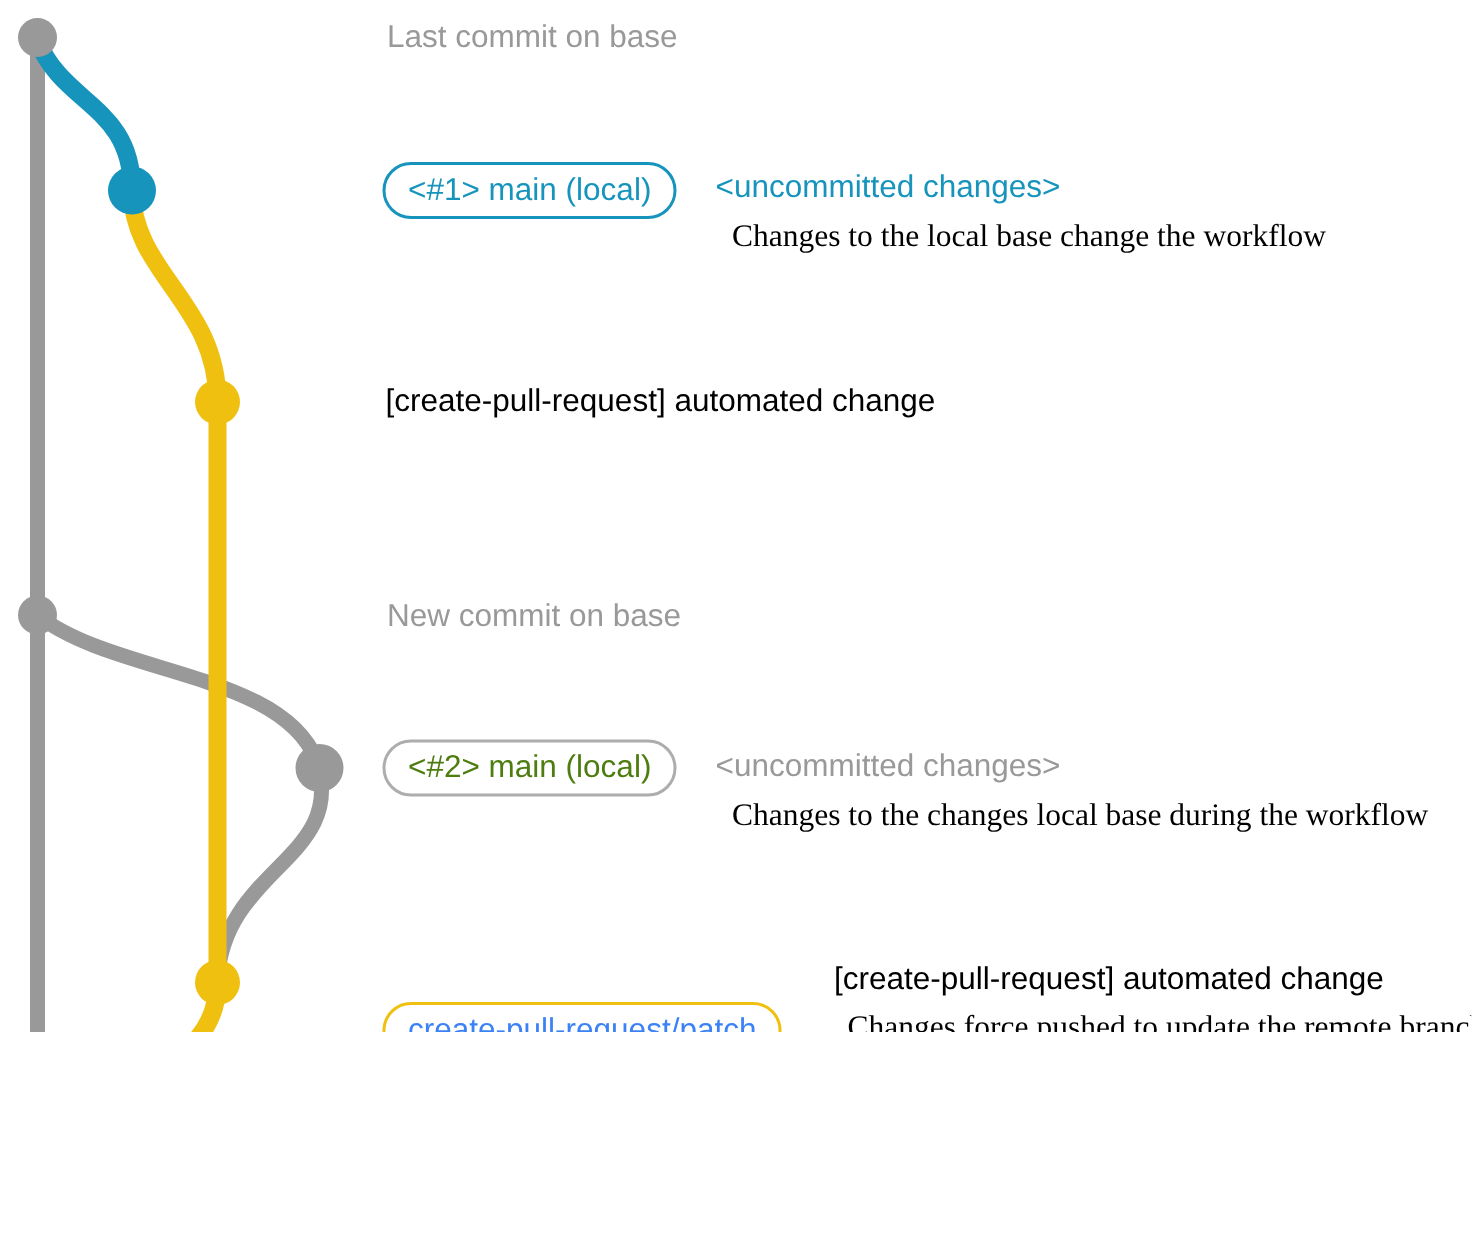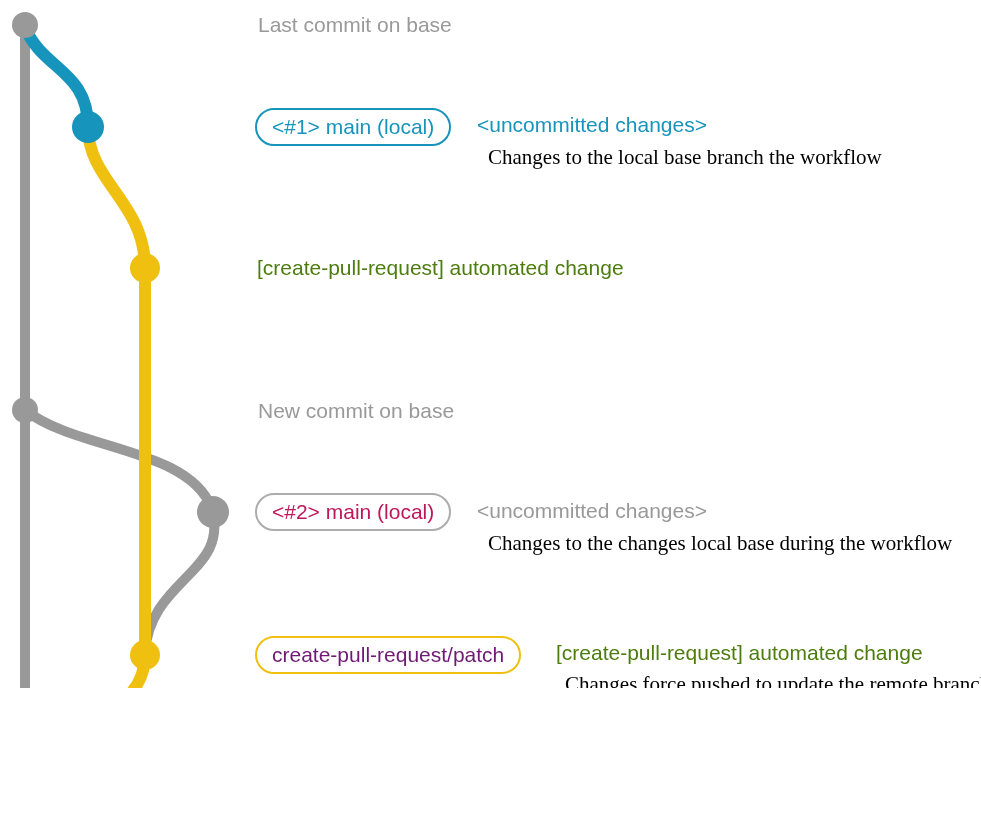--- a/index.html
+++ b/index.html
@@ -7,37 +7,37 @@
     position:relative;
     width:981px;height:688px;
     background:#ffffff;
     overflow:hidden;
     font-family:"Liberation Sans",sans-serif;
   }
   .graph-svg{position:absolute;left:0;top:0;}
   .lbl{position:absolute;white-space:nowrap;font-size:21px;line-height:26px;}
   .gray-text{color:#999999;}
   .blue-text{color:#1794BC;}
-  .yellow-text{color:#4d7c0f;}
+  .yellow-text{color:#000000;}
   .desc{
     position:absolute;white-space:nowrap;
     font-family:"Liberation Serif",serif;
     font-size:21px;line-height:24px;color:#000000;
   }
   .pill{
     position:absolute;
     display:inline-flex;align-items:center;justify-content:center;
     height:38px;padding:10px 15px;
     border:2px solid;border-radius:19px;
     font-size:21px;white-space:nowrap;
     box-sizing:border-box;background:#ffffff;
   }
   .pill-blue{border-color:#1794BC;color:#1794BC;}
-  .pill-gray{border-color:#ADADAD;color:#be185d;}
-  .pill-yellow{border-color:#F0C011;color:#701a75;}
+  .pill-gray{border-color:#ADADAD;color:#4d7c0f;}
+  .pill-yellow{border-color:#F0C011;color:#3b82f6;margin-top:32px;}
 </style>
 </head>
 <body>
 
 <div class="canvas">
 
   <svg class="graph-svg" width="245" height="827" viewBox="0 0 245 827">
 
     <path d="M 25 25 L 25 797" fill="none" stroke-width="10" stroke="#999999"></path>
 
@@ -57,21 +57,21 @@
     <circle cx="25" cy="410" r="13" fill="#999999"></circle>
     <circle cx="213" cy="512" r="16" fill="#999999"></circle>
     <circle cx="145" cy="655" r="15" fill="#F0C011"></circle>
     <circle cx="25" cy="797" r="16" fill="#999999"></circle>
   </svg>
 
   <div class="lbl gray-text" style="left:258px;top:12px;">Last commit on base</div>
 
   <div class="pill pill-blue" style="left:255px;top:108px;">&lt;#1&gt; main (local)</div>
   <div class="lbl blue-text" style="left:477px;top:112px;">&lt;uncommitted changes&gt;</div>
-  <div class="desc" style="left:488px;top:145px;">Changes to the local base branch the workflow</div>
+  <div class="desc" style="left:488px;top:145px;">Changes to the local base change the workflow</div>
 
   <div class="lbl yellow-text" style="left:257px;top:255px;">[create-pull-request] automated change</div>
 
   <div class="lbl gray-text" style="left:258px;top:398px;">New commit on base</div>
 
   <div class="pill pill-gray" style="left:255px;top:493px;">&lt;#2&gt; main (local)</div>
   <div class="lbl gray-text" style="left:477px;top:498px;">&lt;uncommitted changes&gt;</div>
   <div class="desc" style="left:488px;top:531px;">Changes to the changes local base during the workflow</div>
 
   <div class="pill pill-yellow" style="left:255px;top:636px;">create-pull-request/patch</div>

